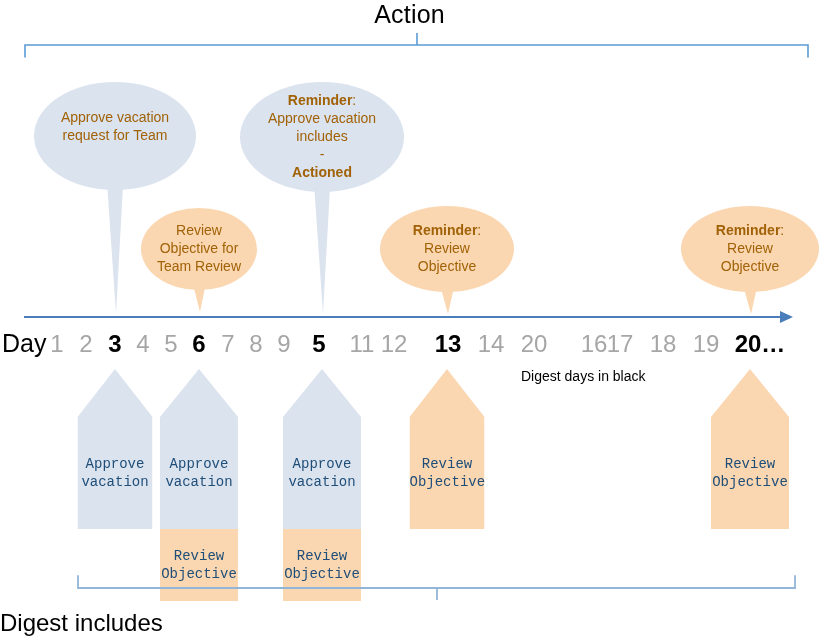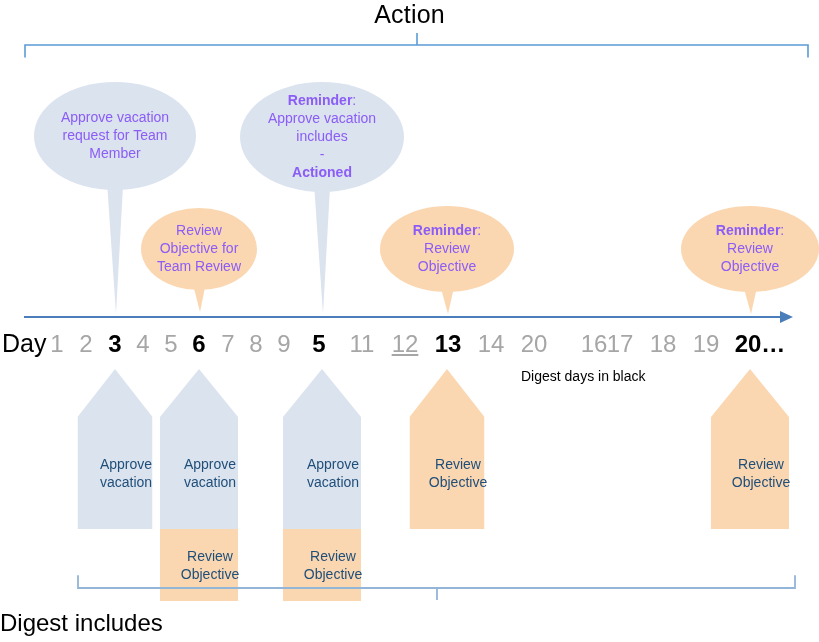--- a/index.html
+++ b/index.html
@@ -72,41 +72,40 @@
   
   .callout {
     position: absolute;
     transform: translateX(-50%);
   }
   .callout .bubble-text {
     position: absolute;
     left: 0;
     width: 100%;
     text-align: center;
-    color: #8b5cf6;
+    color: #a16207;
     font-family: "Liberation Sans", sans-serif;
     line-height: 1.28;
     pointer-events: none;
   }
   .callout .bubble-text .b { font-weight: bold; }
   
   .block {
     position: absolute;
     transform: translateX(-50%);
   }
   .block .block-label {
     position: absolute;
     left: 0;
     width: 100%;
     text-align: center;
     color: #1f4e79;
-    font-family: Liberation Sans, sans-serif;
+    font-family: Liberation Mono, monospace;
     line-height: 1.3;
     pointer-events: none;
-    padding-left: 11px;
   }
   
   .note {
     position: absolute;
     top: 368px;
     left: 521px;
     font-size: 14px;
     color: #000000;
     font-family: "Liberation Sans", sans-serif;
     white-space: nowrap;
@@ -126,21 +125,20 @@
 
   <div id="callouts-layer">
       <div class="callout" style="left: 115px; top: 82px; width: 162px; height: 232px;">
         <svg width="162" height="232" style="position: absolute; left: 0px; top: 0px;">
           <polygon points="72,85.32 90,85.32 82,232" fill="#dbe3ef"></polygon>
           <ellipse cx="81" cy="54" rx="81" ry="54" fill="#dbe3ef"></ellipse>
         </svg>
         <div class="bubble-text" style="font-size: 14px; top: 27.12px;">
           <div>Approve vacation</div>
           <div>request for Team</div>
-          <div>Member</div>
         </div>
       </div>
       <div class="callout" style="left: 199px; top: 208px; width: 116px; height: 104px;">
         <svg width="116" height="104" style="position: absolute; left: 0px; top: 0px;">
           <polygon points="49,64.78 67,64.78 59,104" fill="#fbd7b1"></polygon>
           <ellipse cx="58" cy="41" rx="58" ry="41" fill="#fbd7b1"></ellipse>
         </svg>
         <div class="bubble-text" style="font-size: 14px; top: 14.12px;">
           <div>Review</div>
           <div>Objective for</div>
@@ -196,21 +194,21 @@
       <div class="day-num grey" style="left: 86px;">2</div>
       <div class="day-num black" style="left: 115px;">3</div>
       <div class="day-num grey" style="left: 143px;">4</div>
       <div class="day-num grey" style="left: 171px;">5</div>
       <div class="day-num black" style="left: 199px;">6</div>
       <div class="day-num grey" style="left: 228px;">7</div>
       <div class="day-num grey" style="left: 256px;">8</div>
       <div class="day-num grey" style="left: 284px;">9</div>
       <div class="day-num black" style="left: 319px;">5</div>
       <div class="day-num grey" style="left: 362px;">11</div>
-      <div class="day-num grey" style="left: 405px; text-decoration: underline;">12</div>
+      <div class="day-num grey" style="left: 394px;">12</div>
       <div class="day-num black" style="left: 448px;">13</div>
       <div class="day-num grey" style="left: 491px;">14</div>
       <div class="day-num grey" style="left: 534px;">20</div>
       <div class="day-num grey" style="left: 577px; margin-left: 17px;">16</div>
       <div class="day-num grey" style="left: 620px;">17</div>
       <div class="day-num grey" style="left: 663px;">18</div>
       <div class="day-num grey" style="left: 706px;">19</div>
       <div class="day-num black" style="left: 760px;">20…</div>
     </div>
 

